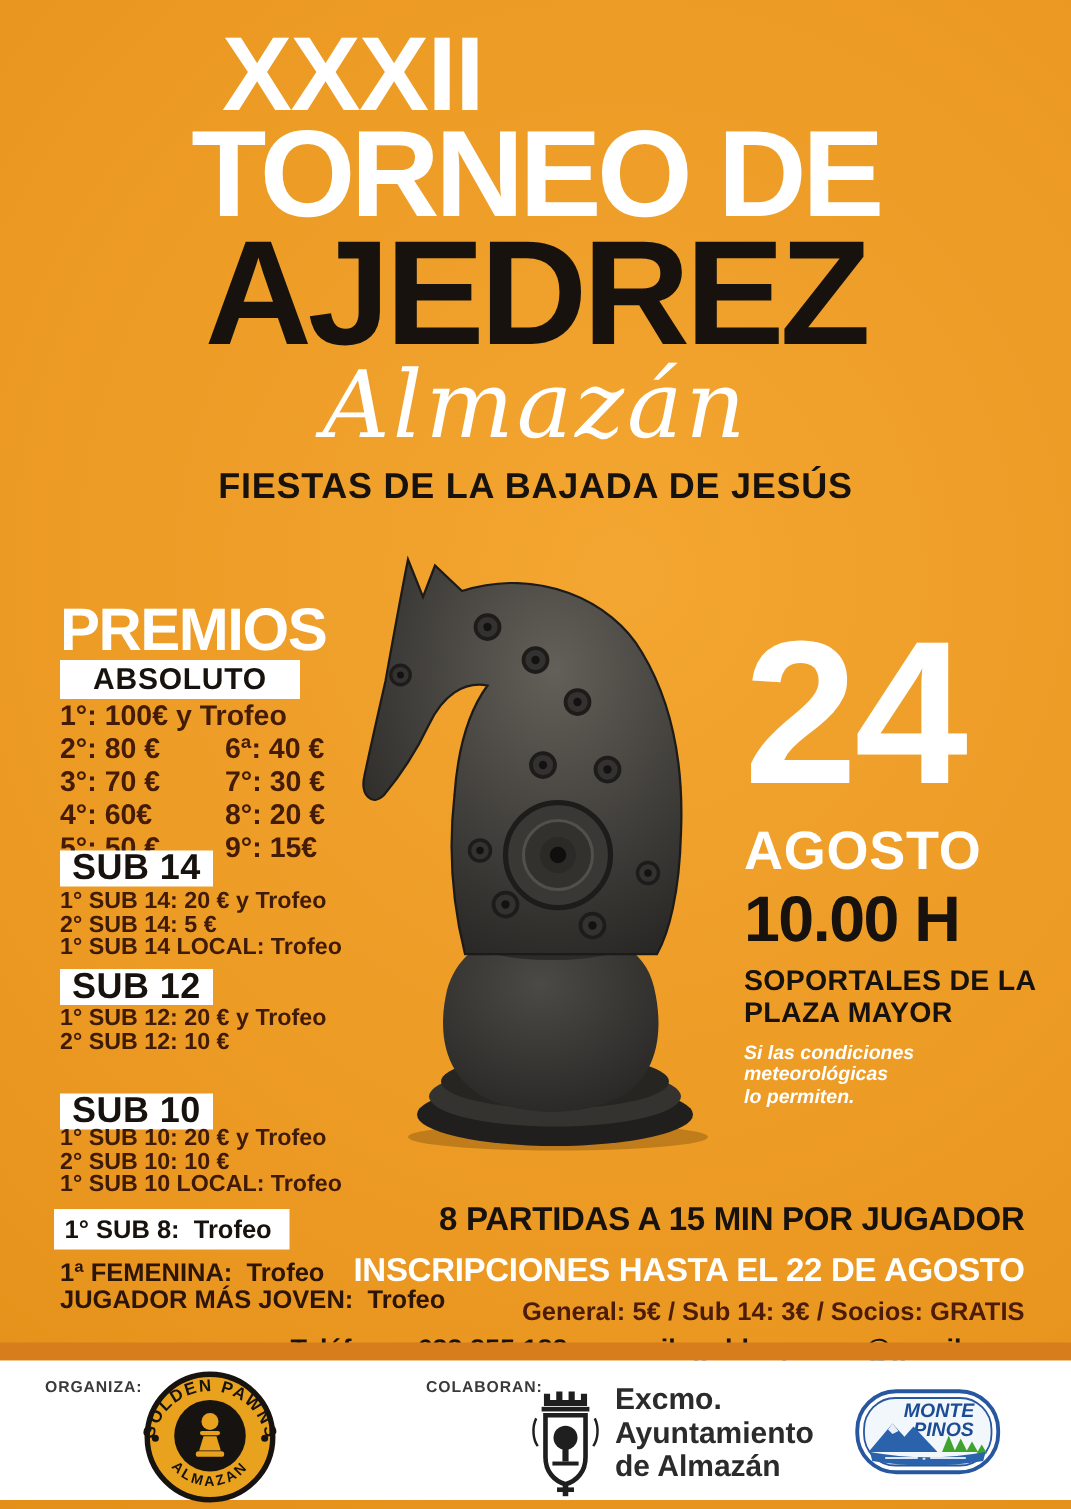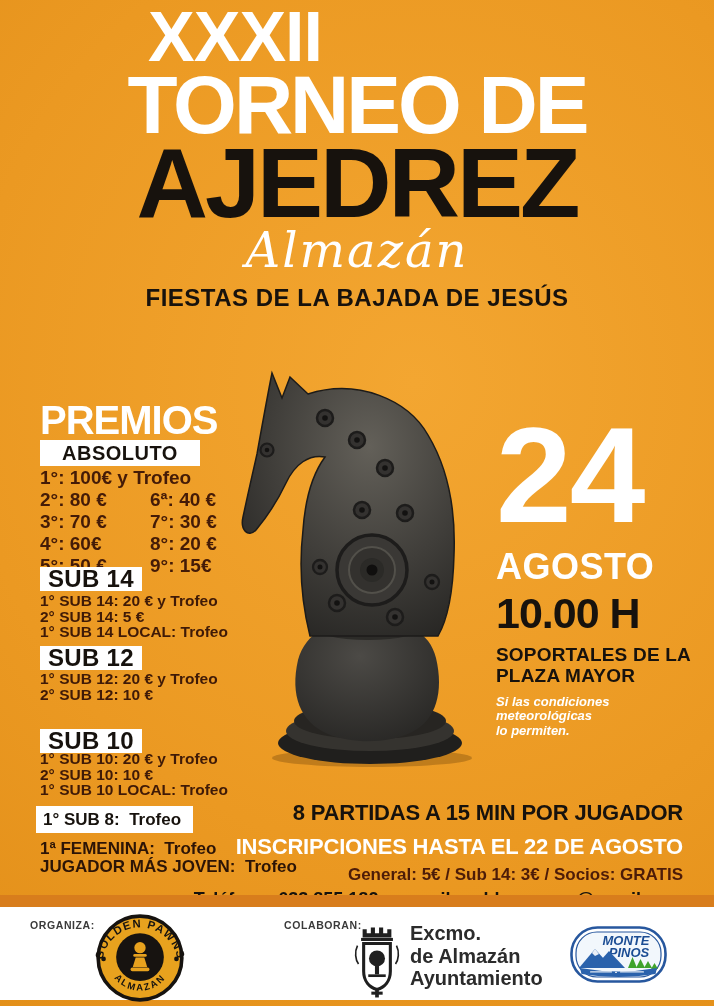--- a/index.html
+++ b/index.html
@@ -6,26 +6,26 @@
   .poster {
     position:relative; width:714px; height:1006px; overflow:hidden;
     background: radial-gradient(120% 90% at 58% 38%, #f3a631 0%, #eb9922 52%, #df8b15 100%);
     font-family:"Liberation Sans", sans-serif;
     -webkit-font-smoothing:antialiased;
   }
   .abs { position:absolute; }
   .pre { white-space:pre; }
 
   
-  .title-block { left:0; right:0; top:8px; text-align:center; }
+  .title-block { left:0; right:0; top:20px; text-align:center; }
   .edition { font-size:70px; font-weight:800; color:#ffffff; letter-spacing:-1px;
              line-height:0.84; text-align:left; padding-left:148px; }
   .title1 { font-size:82px; font-weight:800; color:#ffffff; letter-spacing:-3px; line-height:0.92; }
   .title2 { font-size:99px; font-weight:800; color:#17120d; letter-spacing:-3px; line-height:0.82; }
-  .script-city { font-family:"DejaVu Serif", serif; font-style:italic; font-size:48px;
+  .script-city { font-family:"DejaVu Serif", serif; font-style:italic; font-size:62px;
                  color:#ffffff; line-height:1.05; letter-spacing:2px; margin-top:2px; }
   .subtitle { font-size:24px; font-weight:800; color:#17120d; letter-spacing:0.5px; margin-top:8px; }
 
   
   .premios-h { left:40px; top:398px; font-size:40px; font-weight:800; color:#ffffff; letter-spacing:-1px; }
   .white-bar { background:#ffffff; color:#17120d; font-weight:800; display:flex; align-items:center; }
   .absoluto-bar { left:40px; top:440px; width:160px; height:26px; justify-content:center; font-size:20px; letter-spacing:0.5px; }
   .prize-first { left:40px; top:467px; font-size:19px; font-weight:800; color:#441b07; }
   .prize-col { top:489px; font-size:19px; font-weight:800; color:#441b07; line-height:22px; }
   .prize-col.c1 { left:40px; } .prize-col.c2 { left:150px; }
@@ -249,22 +249,22 @@
         <rect x="15.5" y="50" width="17" height="2.6"></rect>
       </g>
       <g fill="#1f1f1f">
         <rect x="22.2" y="64.5" width="3.6" height="8"></rect>
         <rect x="18.5" y="66.8" width="11" height="3"></rect>
       </g>
     </svg>
 
     <div class="abs ayto-text">
       <div>Excmo.</div>
+      <div>Ayuntamiento</div>
       <div>de Almazán</div>
-      <div>Ayuntamiento</div>
     </div>
 
     <svg class="abs mp-logo" width="97" height="58" viewBox="0 0 97 58">
       <rect x="1.5" y="1.5" width="94" height="54" rx="26" fill="#ffffff" stroke="#27579e" stroke-width="2.6"></rect>
       <rect x="6" y="6" width="85" height="45" rx="21" fill="#f2f7fc" stroke="#27579e" stroke-width="1.2"></rect>
       <text x="56" y="18.5" text-anchor="middle" font-family="Liberation Sans, sans-serif" font-size="13" font-weight="bold" font-style="italic" fill="#1c4d94">MONTE</text>
       <text x="59" y="31" text-anchor="middle" font-family="Liberation Sans, sans-serif" font-size="13" font-weight="bold" font-style="italic" fill="#1c4d94">PINOS</text>
       <g>
         <path d="M9,42 L25,23 L34,33 L30,42 Z" fill="#2a62ac"></path>
         <path d="M24,42 L39,25 L55,42 Z" fill="#2a62ac"></path>

